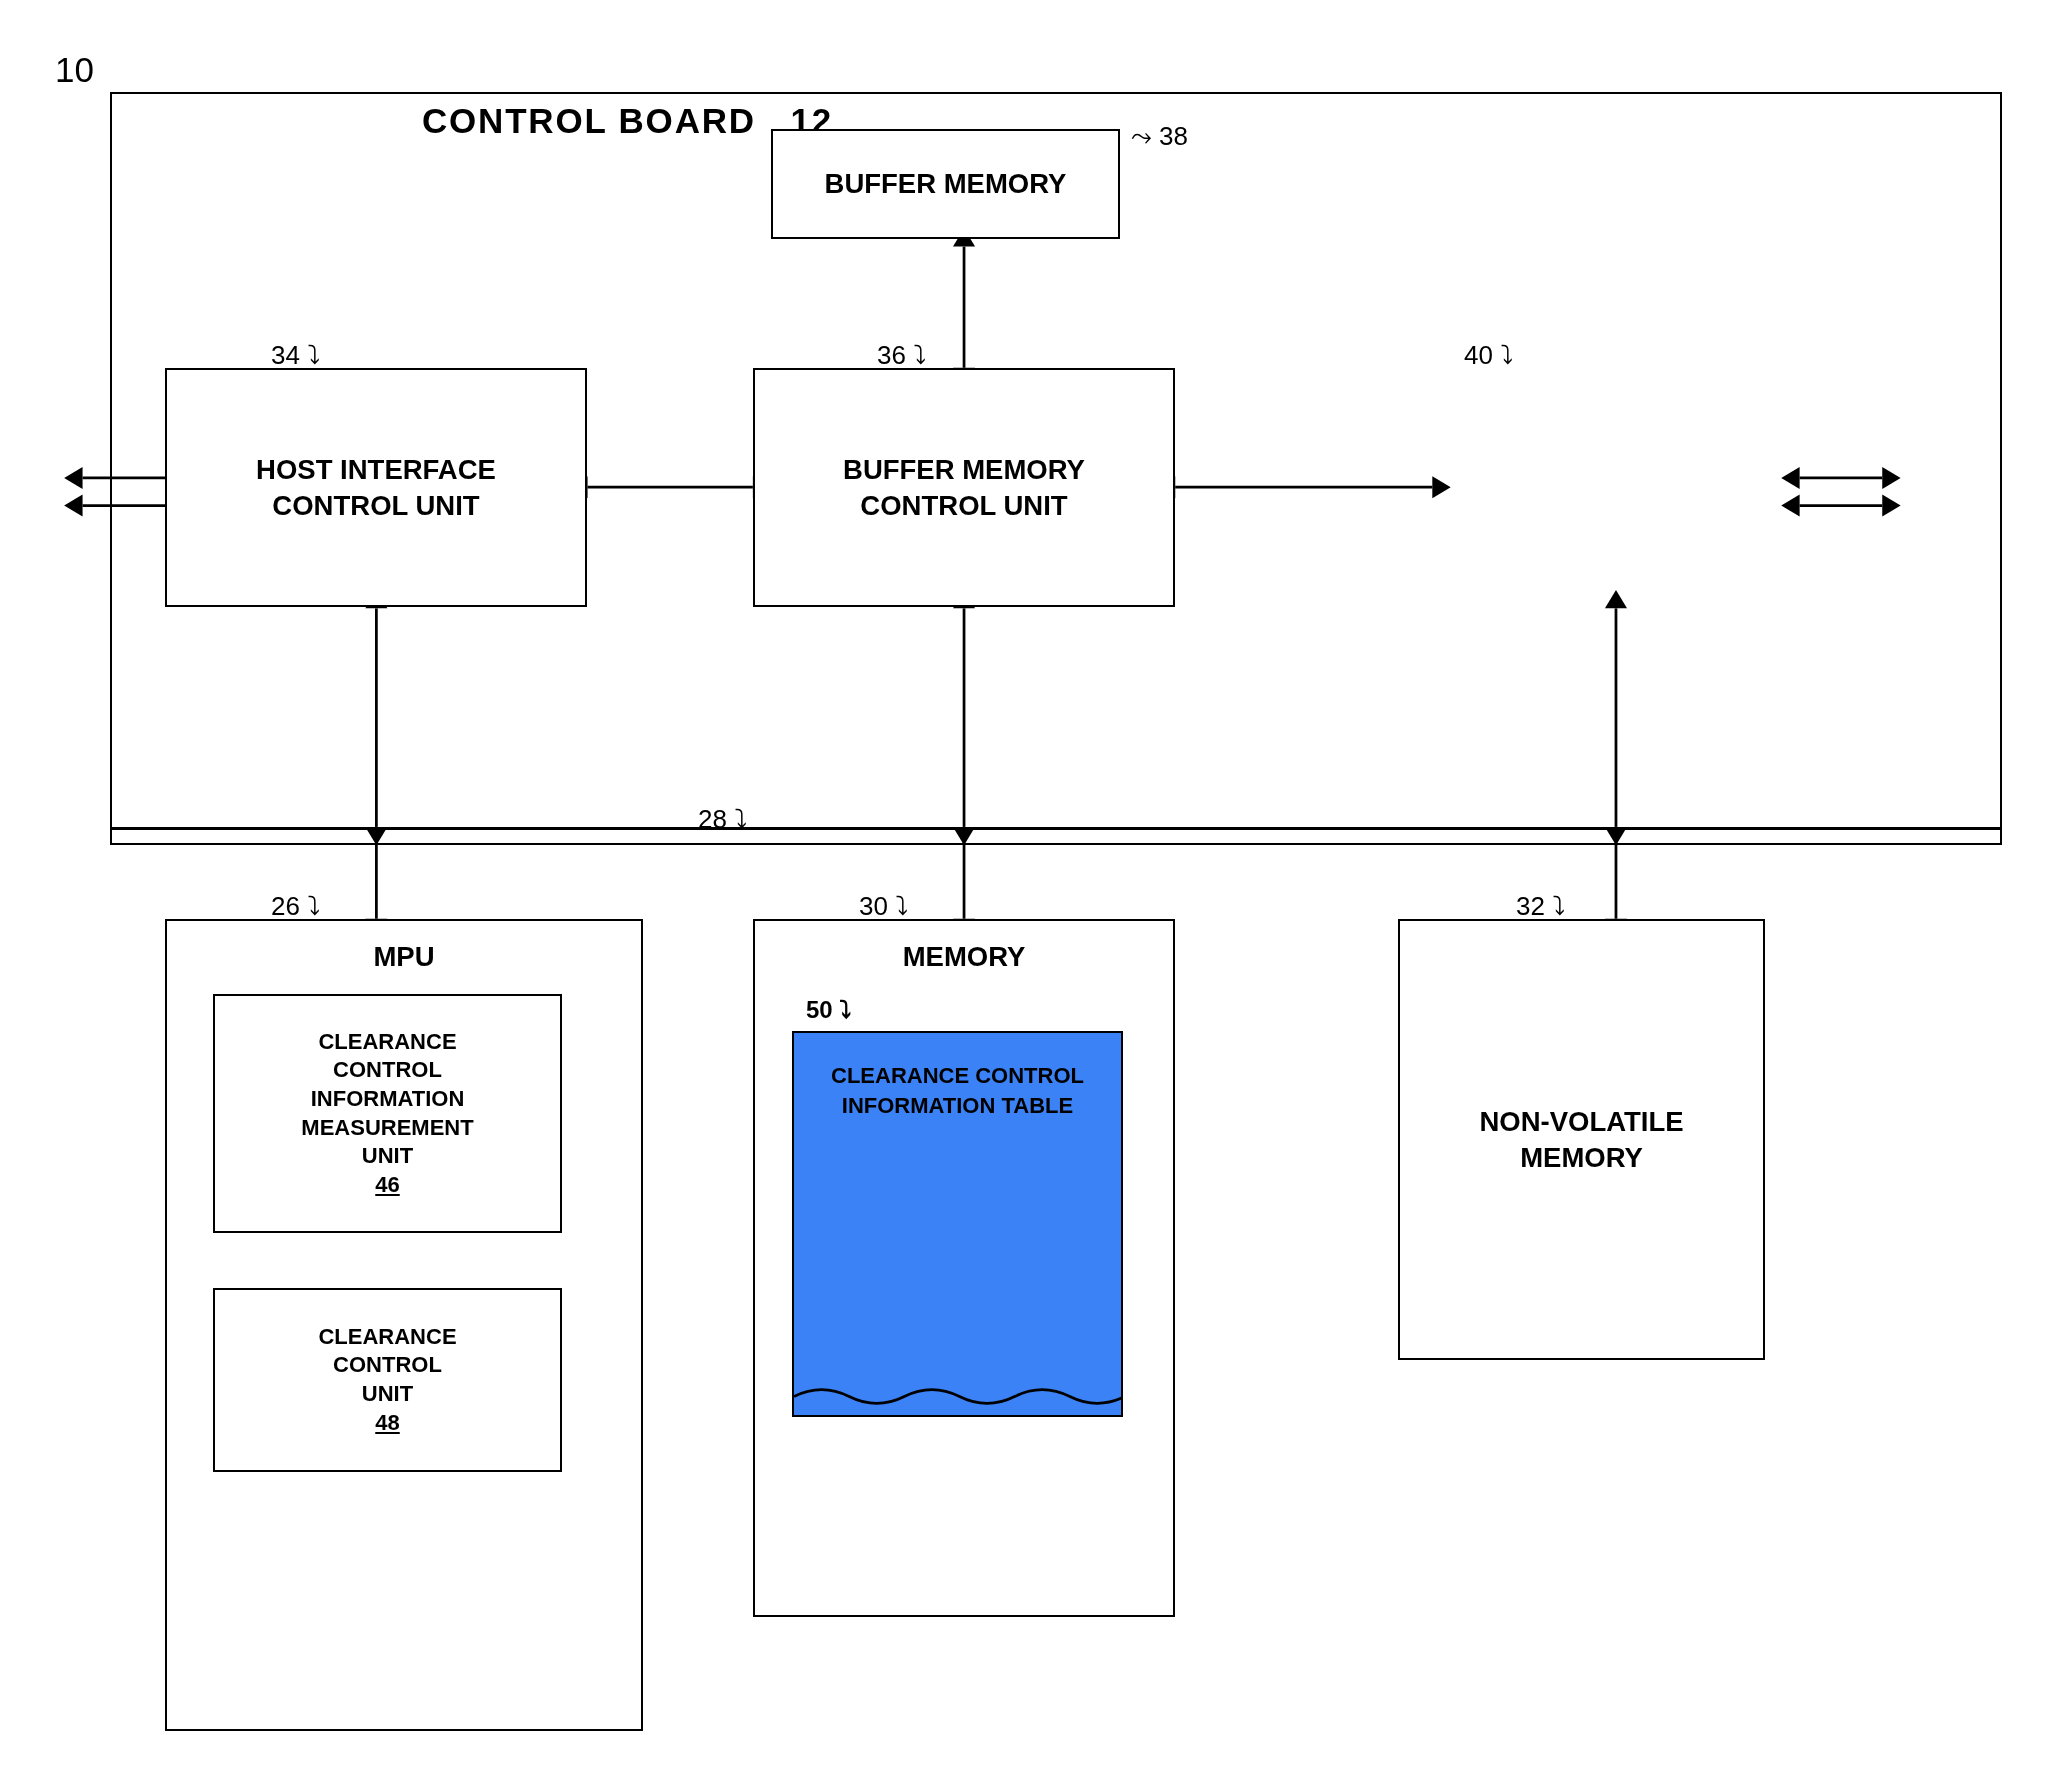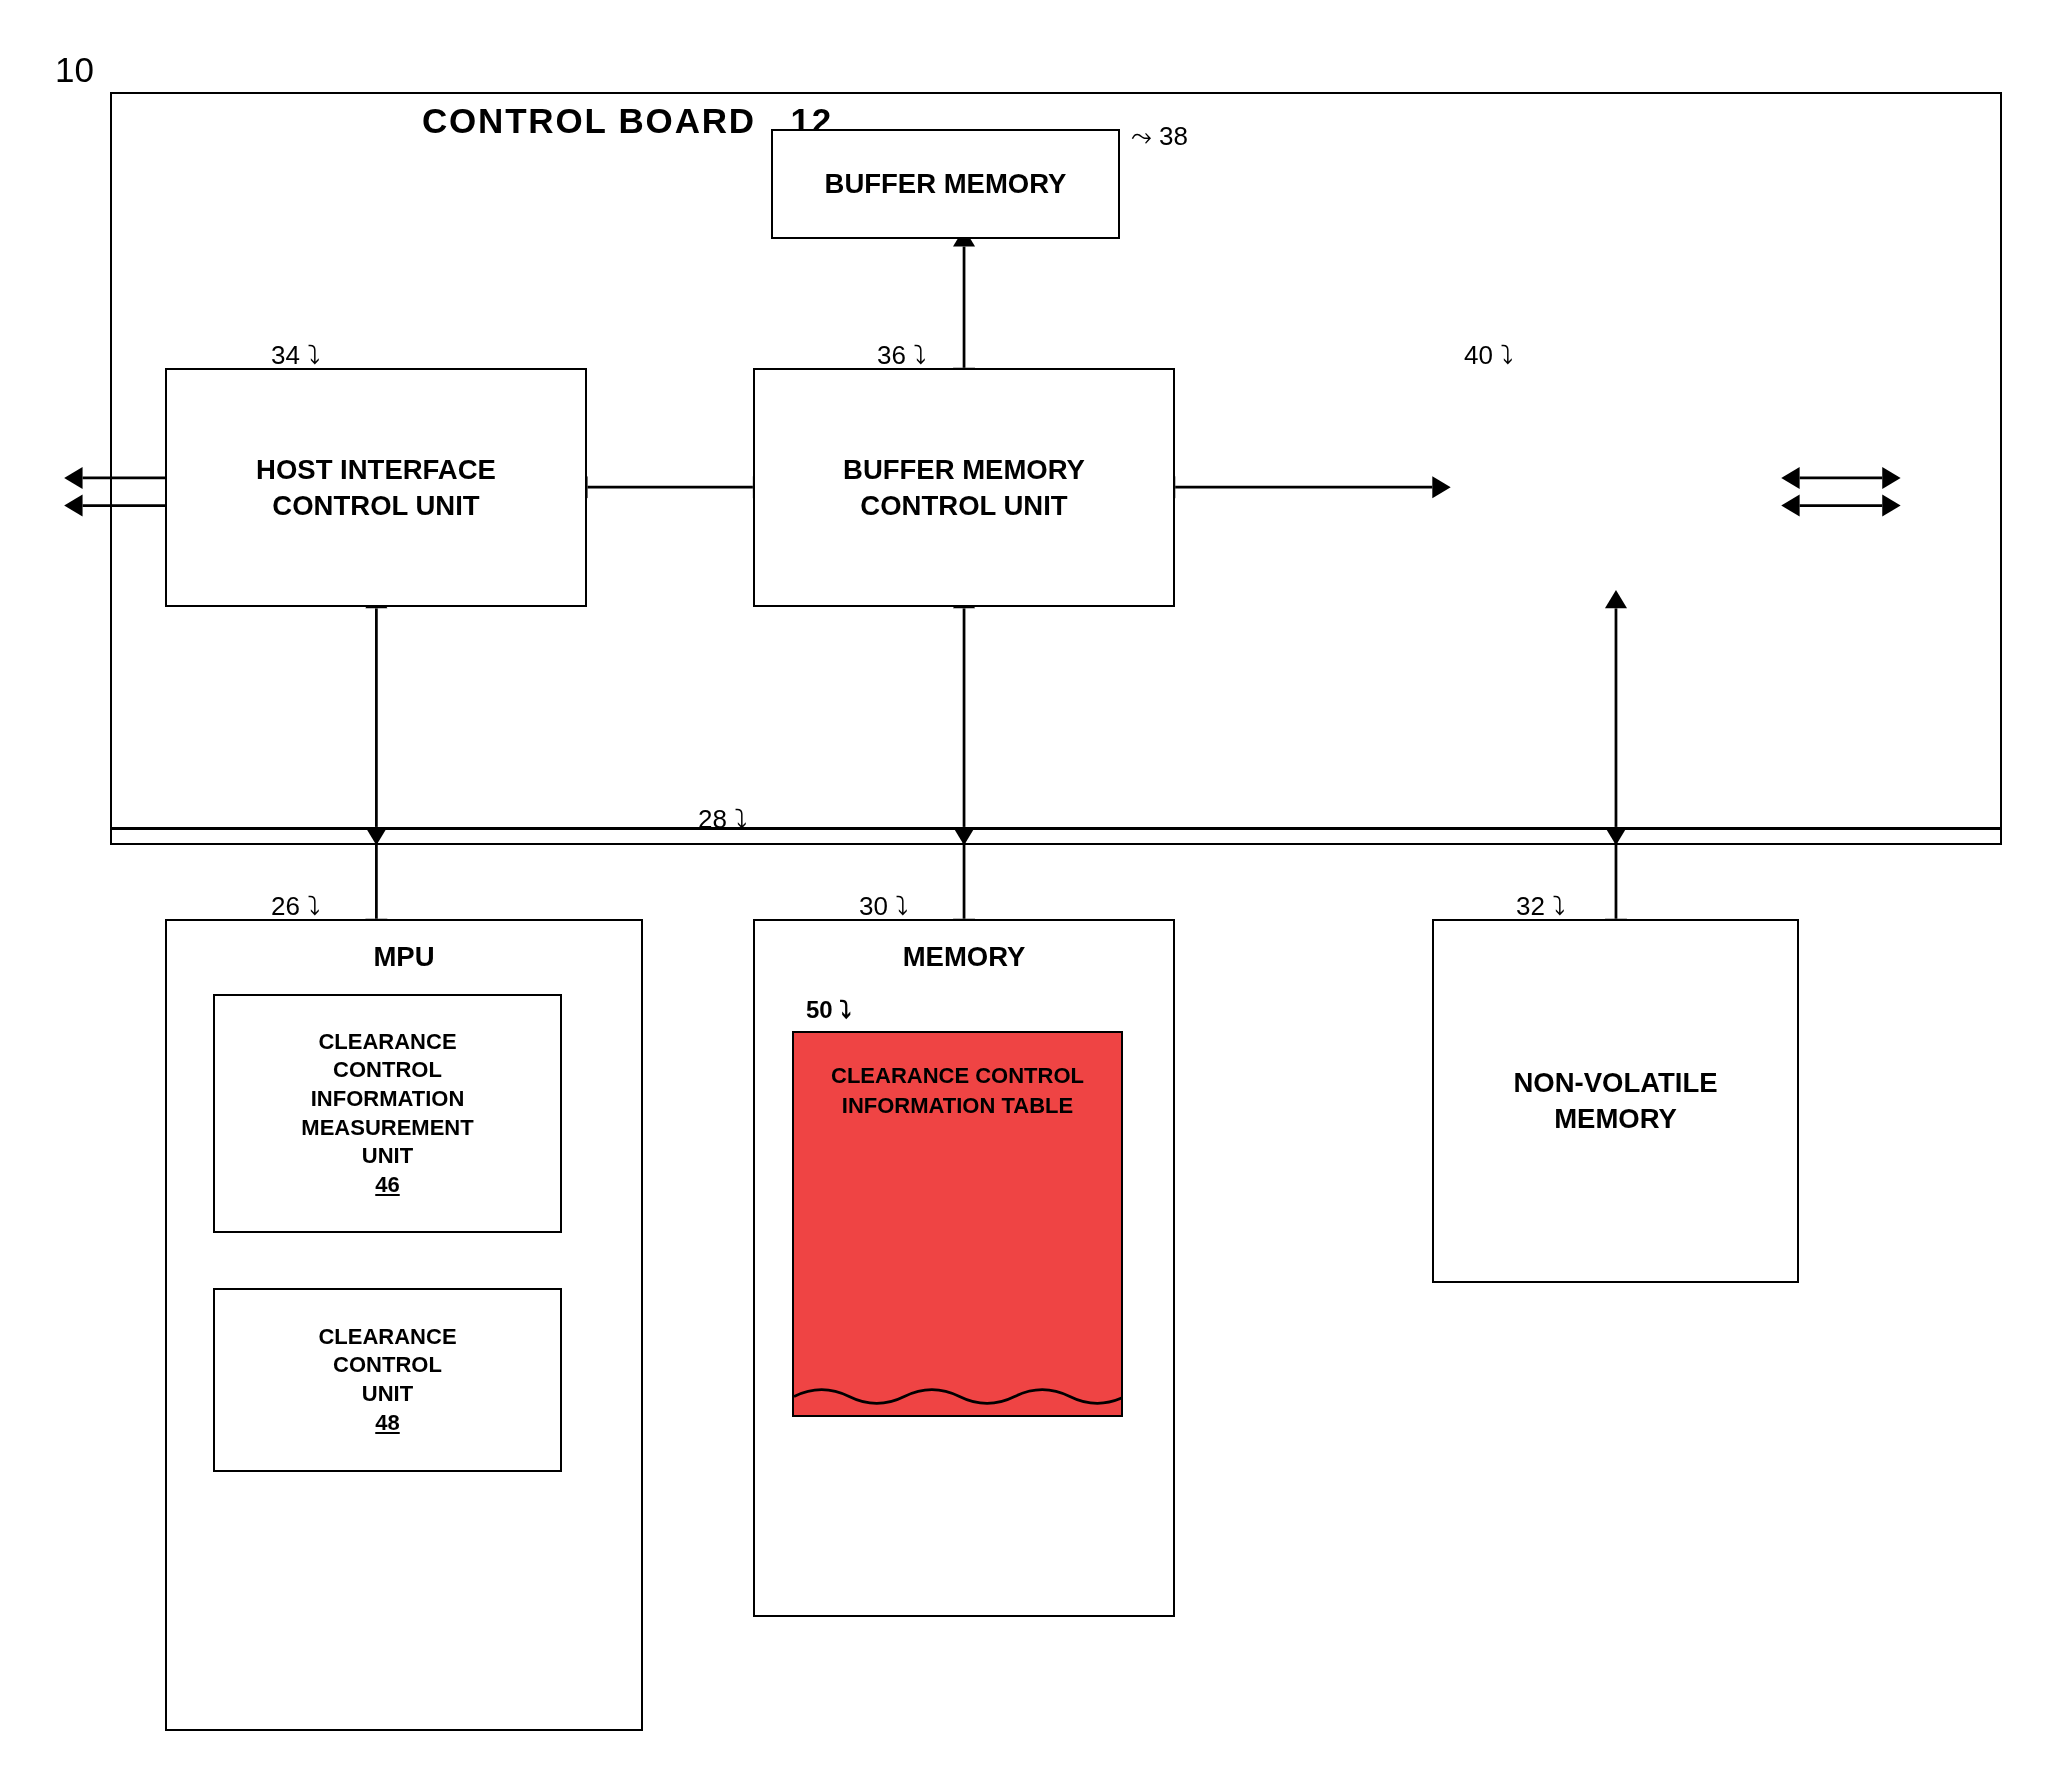--- a/index.html
+++ b/index.html
@@ -106,23 +106,23 @@
     .memory-box {
       top: 882px;
       left: 698px;
       width: 422px;
       height: 698px;
     }
 
     
     .non-volatile-box {
       top: 882px;
-      left: 1377px;
+      left: 1343px;
       width: 367px;
-      height: 364px;
+      height: 441px;
     }
 
     
     .clearance-info-box {
       position: absolute;
       border: 2.8px solid #000;
       background: #fff;
       display: flex;
       align-items: center;
       justify-content: center;
@@ -339,21 +339,21 @@
     </div>
   </div>
 
   <div class="block memory-box" style="display:block; padding:0;">
     <div class="memory-label">MEMORY</div>
 
     <div style="position:absolute; top:73px; left:51px; font-size:24px;">
       50 ⤵
     </div>
 
-    <div style="position:absolute; top:110px; left:37px; width:331px; height:386px; border: 2.8px solid #000; background:#ef4444; display:flex; flex-direction:column; justify-content:flex-start; padding-top:18.4px; overflow:hidden;">
+    <div style="position:absolute; top:110px; left:37px; width:331px; height:386px; border: 2.8px solid #000; background:#3b82f6; display:flex; flex-direction:column; justify-content:flex-start; padding-top:18.4px; overflow:hidden;">
       <div style="text-align:center; font-size:22px; font-weight:bold; line-height:1.4; padding:9.2px;">CLEARANCE
 CONTROL
 INFORMATION
 TABLE</div>
 
       <div style="position:absolute; bottom:0; left:0; width:100%; height:37px;">
         <svg viewBox="0 0 360 40" width="331" height="37" xmlns="http://www.w3.org/2000/svg">
           <path d="M0,20 Q30,5 60,20 Q90,35 120,20 Q150,5 180,20 Q210,35 240,20 Q270,5 300,20 Q330,35 360,20" fill="none" stroke="#000" stroke-width="3"></path>
         </svg>
       </div>

